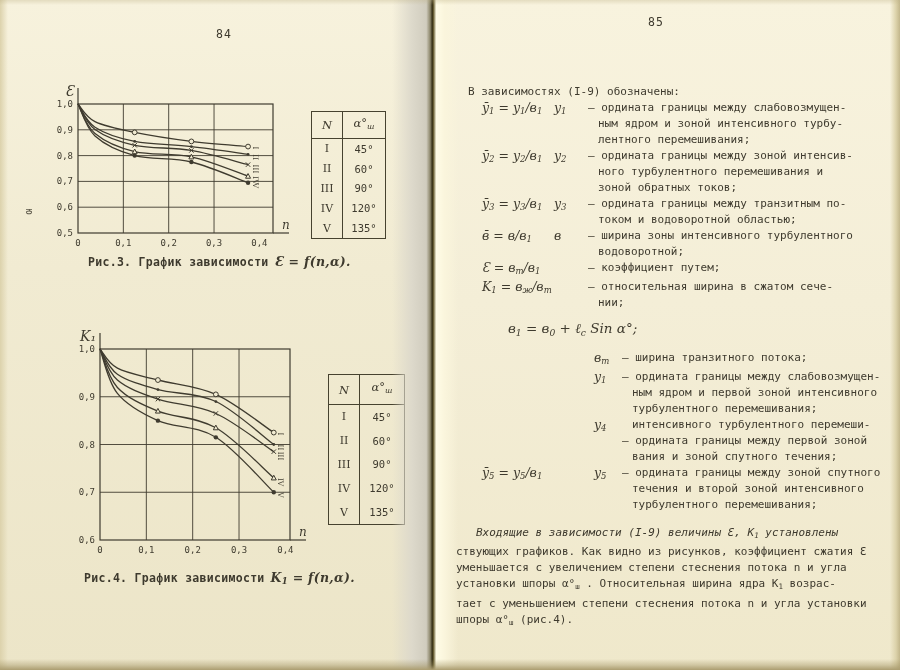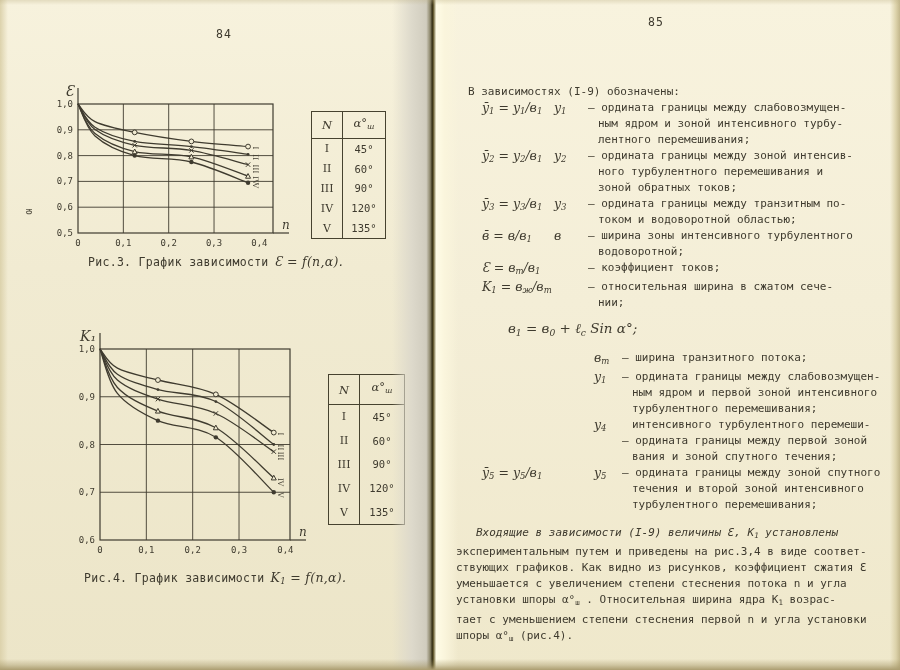--- a/index.html
+++ b/index.html
@@ -13,21 +13,21 @@
   .left-edge{position:absolute;left:0;top:0;bottom:0;width:8px;
      background:linear-gradient(90deg,#dcd2ac 0%,rgba(230,222,190,0) 100%);}
   .right-edge{position:absolute;right:0;top:0;bottom:0;width:10px;
      background:linear-gradient(270deg,#c2b68b 0%,#dcd2aa 40%,rgba(230,222,190,0) 100%);}
   .top-edge{position:absolute;left:0;right:0;top:0;height:5px;
      background:linear-gradient(180deg,rgba(190,178,135,.35) 0%,rgba(190,178,135,0) 100%);}
   .bottom-edge{position:absolute;left:0;right:0;bottom:0;height:11px;
      background:linear-gradient(180deg,rgba(170,155,105,0) 0%,rgba(160,146,98,.4) 55%,#ab9d70 100%);}
   .pagenum{position:absolute;font-size:11.5px;letter-spacing:1px;}
   .chart{position:absolute;}
-  .caption{position:absolute;font-size:11.5px;white-space:nowrap;letter-spacing:.3px;}
+  .caption{position:absolute;font-size:11.5px;white-space:nowrap;letter-spacing:.3px;font-weight:bold;}
   .cap-frm{font-family:"DejaVu Serif",serif;font-style:italic;font-size:12.5px;margin-left:6px;}
   
   .tbl{position:absolute;border:1.6px solid #46422f;display:flex;flex-direction:column;}
   .trow{display:grid;grid-template-columns:30px 1fr;flex:1;}
   .thead{flex:0 0 26px;border-bottom:1.4px solid #46422f;}
   .tbl2 .thead{flex:0 0 29px;}
   .tc{display:flex;align-items:center;justify-content:center;font-size:10.5px;}
   .tc.c2{border-left:1.4px solid #46422f;}
   .tc .rn{font-family:"DejaVu Serif",serif;font-size:11px;}
   .tc .frm{font-size:11.5px;}
@@ -378,21 +378,21 @@
             <span class="sym">в</span>
             <div class="desc">
               <div class="dline">– ширина зоны интенсивного турбулентного</div>
               <div class="dline cont">водоворотной;</div>
             </div>
           </div>
           <div class="def-row">
             <span class="frm">Ɛ = в<span class="sb">т</span>/в<span class="sb">1</span></span>
             <span class="sym"></span>
             <div class="desc">
-              <div class="dline">– коэффициент токов;</div>
+              <div class="dline">– коэффициент путем;</div>
             </div>
           </div>
           <div class="def-row">
             <span class="frm">K<span class="sb">1</span> = в<span class="sb">ж</span>/в<span class="sb">т</span></span>
             <span class="sym"></span>
             <div class="desc">
               <div class="dline">– относительная ширина в сжатом сече-</div>
               <div class="dline cont">нии;</div>
             </div>
           </div>
@@ -429,25 +429,24 @@
             <span class="sym">y<span class="sb">5</span></span>
             <div class="desc">
               <div class="dline">– ордината границы между зоной спутного</div>
               <div class="dline cont">течения и второй зоной интенсивного</div>
               <div class="dline cont">турбулентного перемешивания;</div>
             </div>
           </div>
         </div>
       <div id="paragraph">
           <div class="pline indent">Входящие в зависимости (I-9) величины Ɛ, K<span class="sb">1</span>  установлены</div>
-          <div class="pline">экспериментальным путем и приведены на рис.3,4  в виде соответ-</div>
           <div class="pline">ствующих графиков. Как видно из рисунков, коэффициент сжатия Ɛ</div>
           <div class="pline">уменьшается с увеличением степени стеснения потока  n   и угла</div>
           <div class="pline">установки шпоры  α°<span class="sb">ш</span>  . Относительная ширина ядра  K<span class="sb">1</span>   возрас-</div>
-          <div class="pline">тает с уменьшением степени стеснения первой  n   и угла установки</div>
+          <div class="pline">тает с уменьшением степени стеснения потока  n   и угла установки</div>
           <div class="pline">шпоры α°<span class="sb">ш</span> (рис.4).</div>
         </div>
     </div>
   </div>
 
   <div class="spine"></div>
   <div class="left-edge"></div>
   <div class="right-edge"></div>
   <div class="top-edge"></div>
   <div class="bottom-edge"></div>

